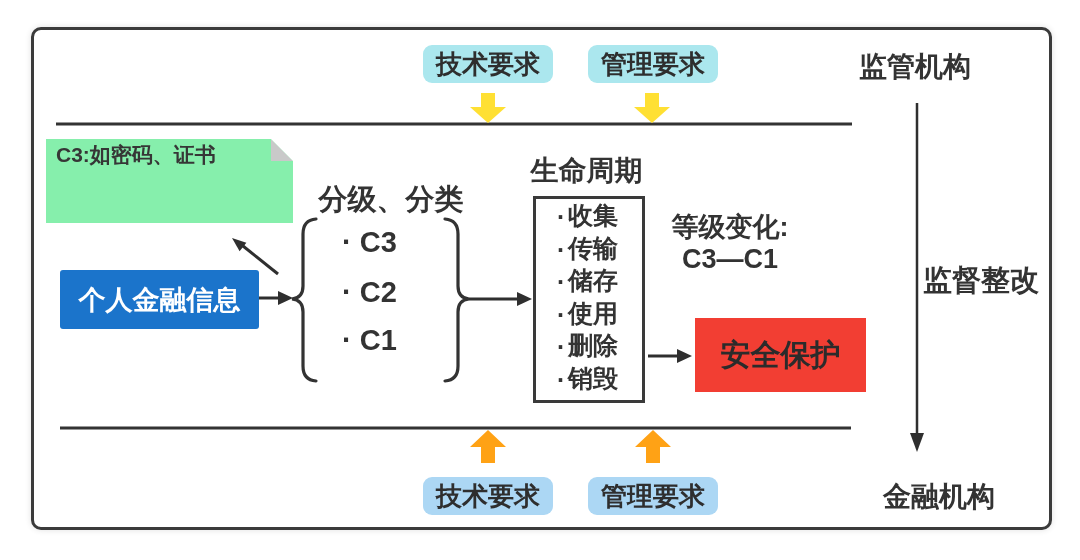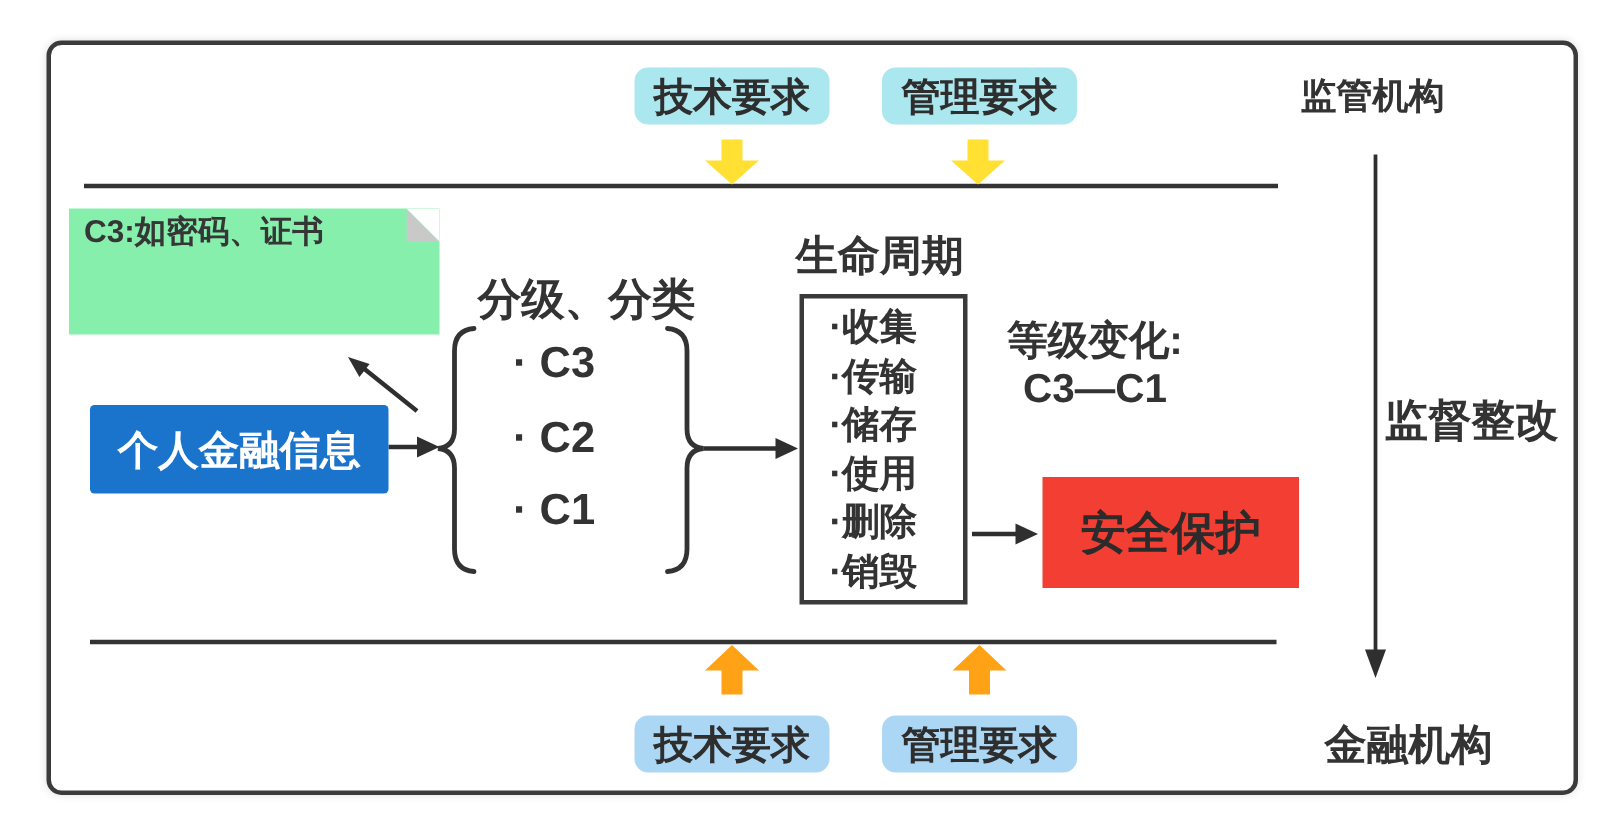--- a/index.html
+++ b/index.html
@@ -22,21 +22,21 @@
     display:flex;align-items:center;justify-content:center;
     font-weight:bold;font-size:26px;color:#2e2e2e;
   }
   .pill.cyan{background:#abe7ee;}
   .pill.lblue{background:#acd7f4;}
   #tech-top{left:423px;top:45px;}
   #mgmt-top{left:588px;top:45px;}
   #tech-bottom{left:423px;top:477px;}
   #mgmt-bottom{left:588px;top:477px;}
 
-  #regulator{left:835px;top:48px;width:160px;text-align:center;font-size:24px;}
+  #regulator{left:835px;top:48px;width:160px;text-align:center;font-size:28px;}
   #financial{left:835px;top:478px;width:160px;text-align:right;font-size:28px;}
   #supervise{left:923px;top:261px;font-size:29px;}
 
   
   .note{
     position:absolute;left:46px;top:139px;width:247px;height:84px;
     background:#86efac;padding:2px 0 0 10px;
   }
   .note .line{font-weight:bold;font-size:21px;line-height:27px;color:#363636;white-space:nowrap;}
   .note svg.fold{position:absolute;top:0;right:0;}
@@ -50,21 +50,21 @@
   .clevel{position:absolute;left:342px;font-size:29px;font-weight:bold;}
   #clevel-0{top:226px;} #clevel-1{top:276px;} #clevel-2{top:324px;}
 
   #life-title{left:519px;top:152px;width:135px;text-align:center;font-size:28px;}
   #life-box{
     position:absolute;left:533px;top:196px;width:112px;height:207px;
     border:3px solid #3a3a3a;background:#ffffff;
     display:flex;flex-direction:column;justify-content:space-evenly;
     padding-left:17px;
   }
-  #life-box .item{font-weight:bold;font-size:25px;line-height:26px;white-space:nowrap;}
+  #life-box .item{font-weight:bold;font-size:25px;line-height:26px;white-space:nowrap;font-family:Liberation Mono, monospace;}
 
   #level-change{left:650px;top:211px;width:160px;text-align:center;font-size:27px;line-height:32px;}
 
   #protect-box{
     position:absolute;left:695px;top:318px;width:171px;height:74px;background:#f23e33;
     display:flex;align-items:center;justify-content:center;
     color:#2b2b2b;font-weight:bold;font-size:30px;
   }
 </style>
 </head>

